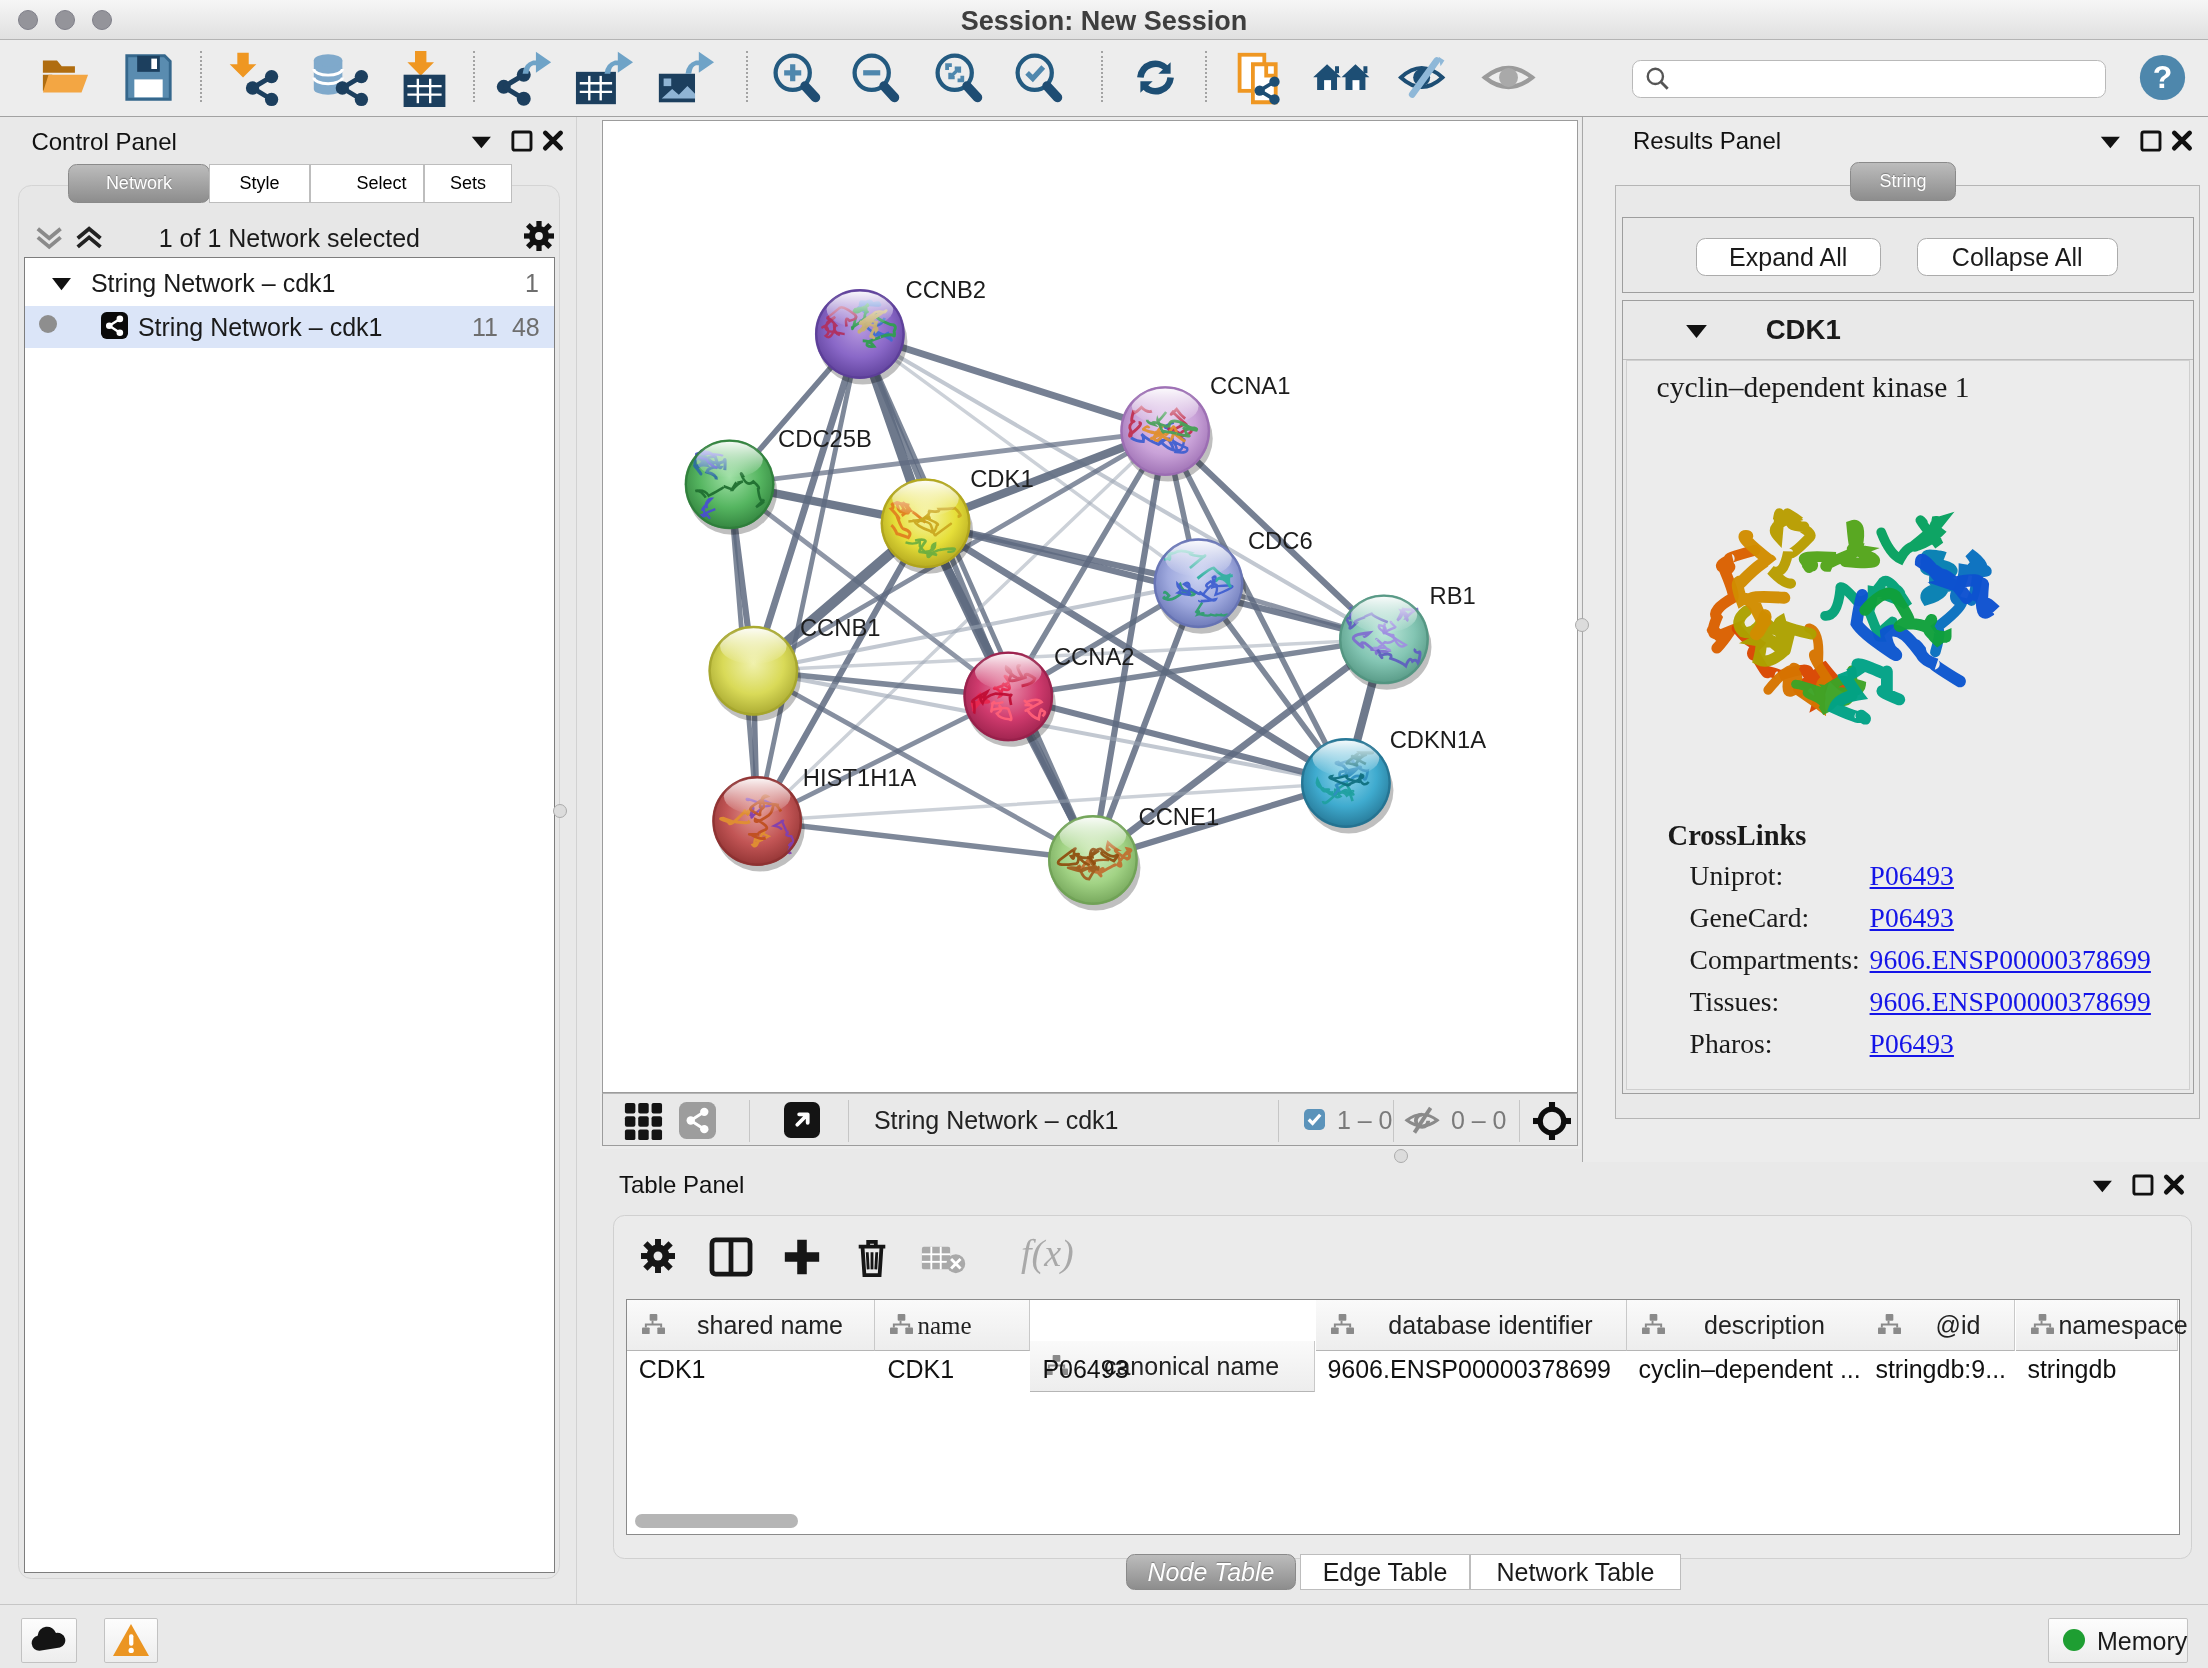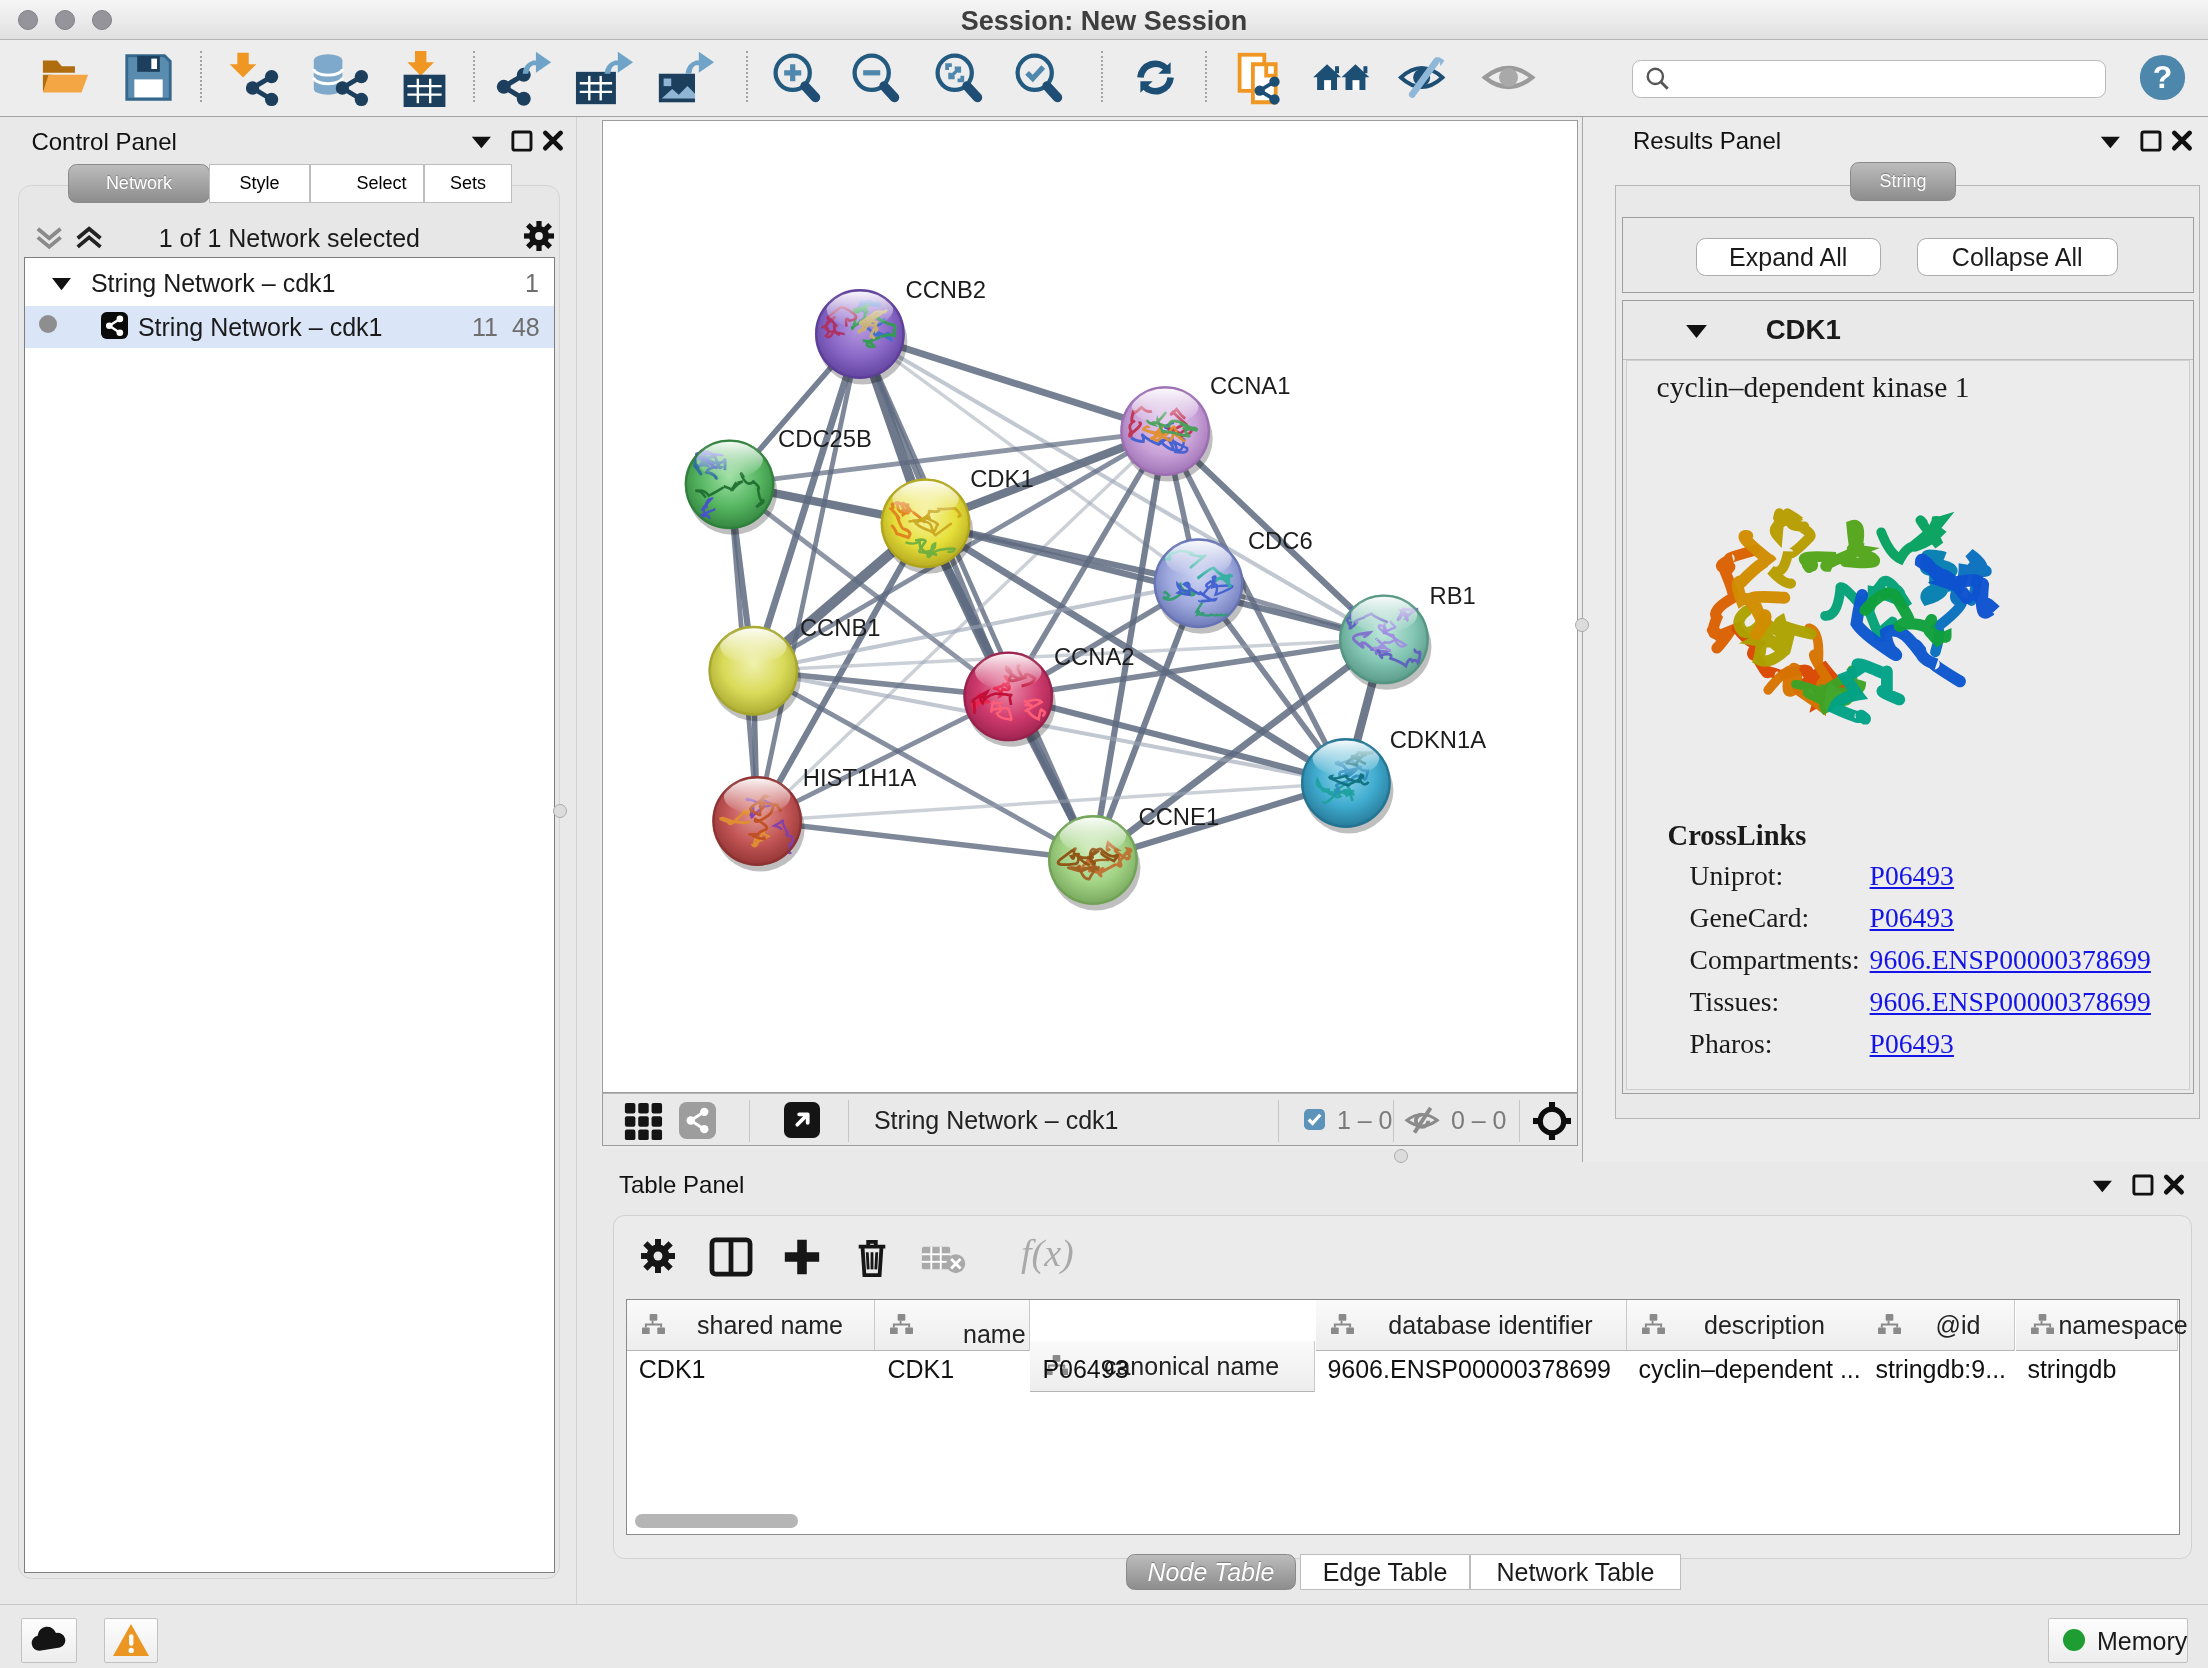--- a/index.html
+++ b/index.html
@@ -803,21 +803,21 @@
           <span style="position:absolute;left:13.3px;top:13.3px;">
             <svg width="25" height="23" viewBox="0 0 26 24">
               <g fill="#8a8a8a">
                 <rect x="9" y="1" width="8" height="7" rx="1"></rect>
                 <rect x="1" y="15" width="8" height="7" rx="1"></rect>
                 <rect x="17" y="15" width="8" height="7" rx="1"></rect>
                 <path d="M12 8 v4 H5 v3 M13 12 h8 v3" stroke="#8a8a8a" stroke-width="2" fill="none"></path>
               </g>
             </svg>
           </span>
-          <div style="position:absolute;left:42px;right:3.8px;top:20px;text-align:right;">name</div>
+          <div style="position:absolute;left:42px;right:3.8px;top:12px;text-align:left;font-family:Liberation Serif, serif;">name</div>
         </div>
 <div class="tcell" style="left:260px; top:55px;">CDK1</div>
 <div class="thead" style="left:403px; width:285px;margin-top:41px;">
           <span style="position:absolute;left:13.3px;top:13.3px;">
             <svg width="25" height="23" viewBox="0 0 26 24">
               <g fill="#8a8a8a">
                 <rect x="9" y="1" width="8" height="7" rx="1"></rect>
                 <rect x="1" y="15" width="8" height="7" rx="1"></rect>
                 <rect x="17" y="15" width="8" height="7" rx="1"></rect>
                 <path d="M12 8 v4 H5 v3 M13 12 h8 v3" stroke="#8a8a8a" stroke-width="2" fill="none"></path>

